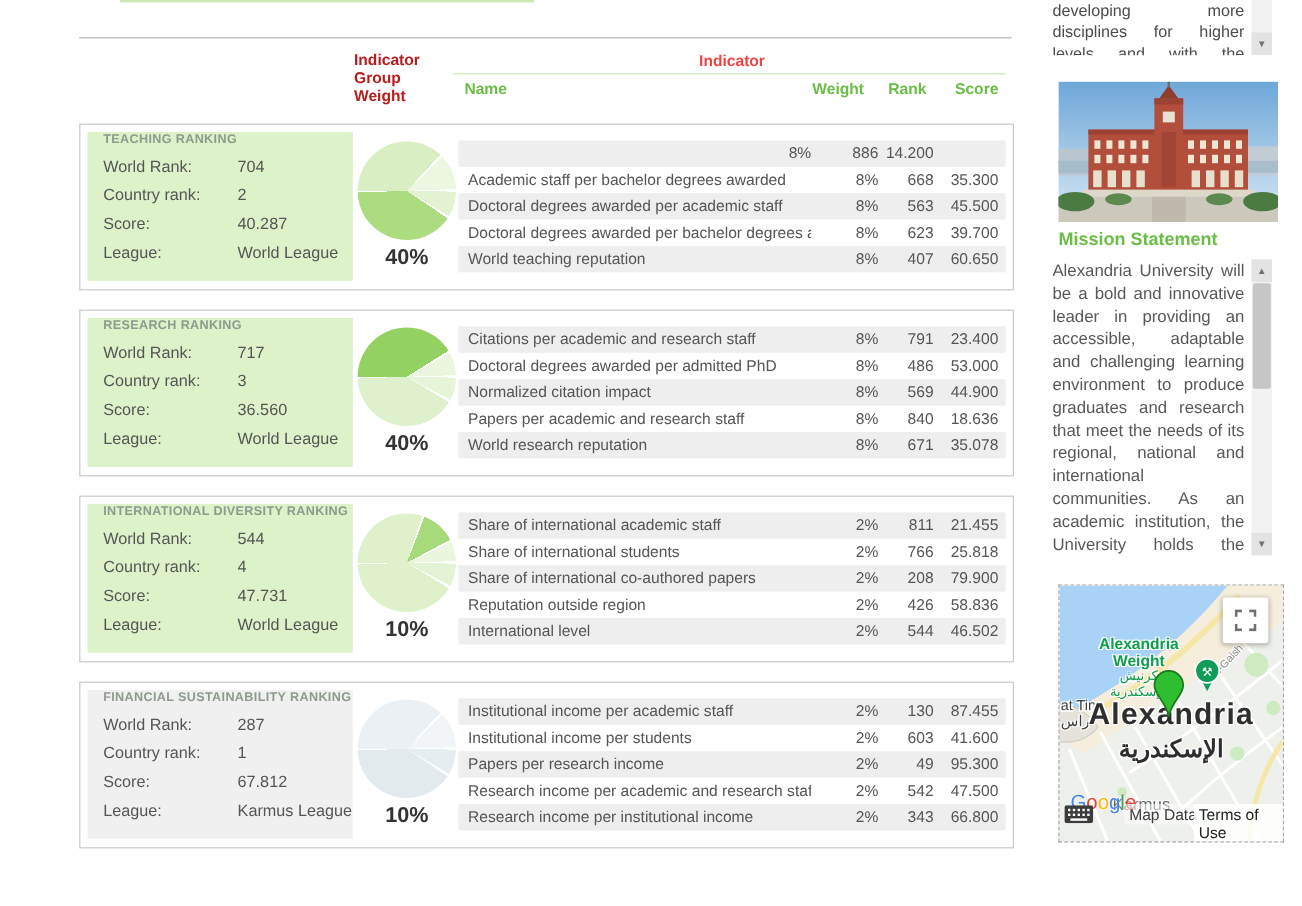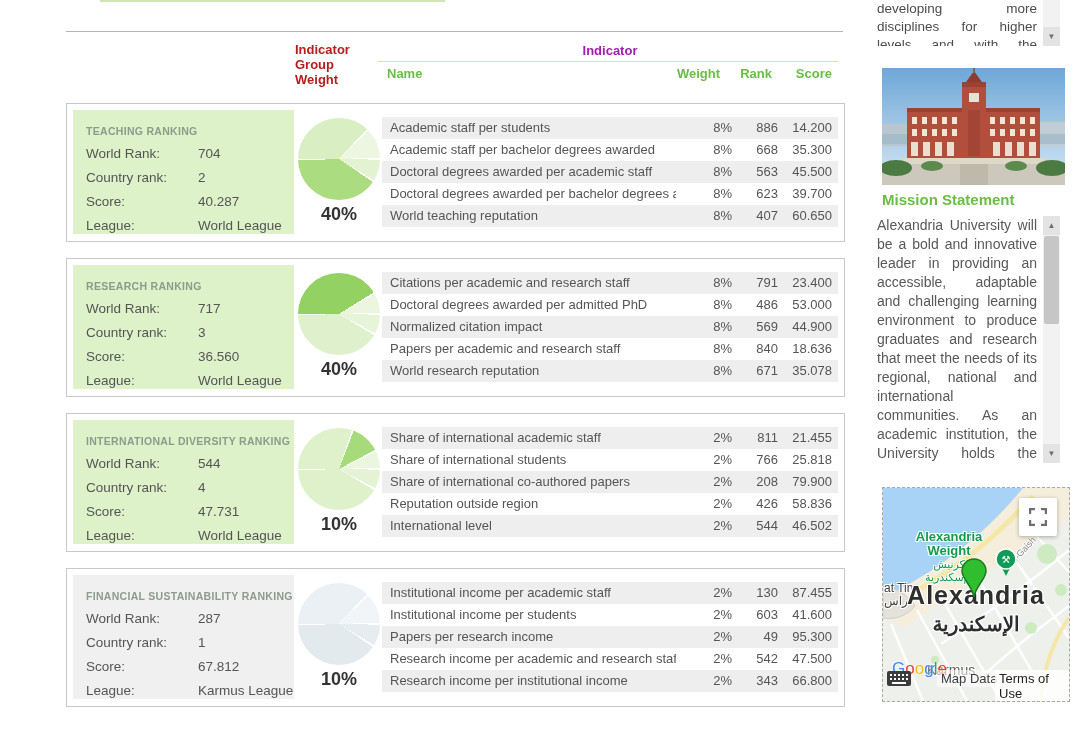--- a/index.html
+++ b/index.html
@@ -5,34 +5,34 @@
   html,body{margin:0;padding:0;background:#fff;}
   body{width:1085px;height:755px;position:relative;overflow:hidden;
        font-family:"Liberation Sans",sans-serif;color:#555;}
 
   
   .clipped-box-line{position:absolute;left:100px;top:0;width:345px;height:2px;background:#cfe7b5;}
   .hr-top{position:absolute;left:66px;top:31px;width:777px;height:1px;background:#b3b3b3;}
   .gw-header{position:absolute;left:295px;top:42px;width:82px;
              color:#b91c1c;font-weight:bold;font-size:13px;line-height:15px;}
   .ind-header{position:absolute;left:382px;top:43px;width:456px;text-align:center;
-              color:#a21caf;font-weight:bold;font-size:13px;}
+              color:#ef4444;font-weight:bold;font-size:13px;}
   .hr-green{position:absolute;left:378px;top:61px;width:460px;height:1px;background:#cde9b2;}
   .cols-header{position:absolute;left:382px;top:66px;width:456px;box-sizing:border-box;
                display:grid;grid-template-columns:1fr 50px 40px 48px;column-gap:6px;
                padding:0 6px 0 5px;color:#6abd45;font-weight:bold;font-size:13px;gap:12px;}
   .cols-header .r{text-align:right;}
 
   
   .section{position:absolute;left:66px;width:777px;height:137px;border:1px solid #c8c8c8;background:#fff;}
   .s0{top:103px}.s1{top:258px}.s2{top:413px}.s3{top:568px}
   .panel{position:absolute;left:6px;top:6px;width:221px;height:124px;background:#ddf2c8;
          box-sizing:border-box;padding-left:13px;}
   .section.fin .panel{background:#f0f0f0;}
-  .panel-title{margin-top:15px;font-size:10.5px;font-weight:bold;letter-spacing:.3px;color:#8d9b8d;}
+  .panel-title{margin-top:0;font-size:10.5px;font-weight:bold;letter-spacing:.3px;color:#8d9b8d;}
   .kv{display:flex;margin-top:9px;font-size:13.5px;color:#555;}
   .kv .k{width:112px;}
   .pie-wrap{position:absolute;left:229px;top:14px;width:86px;text-align:center;}
   .pie{width:82px;height:82px;border-radius:50%;margin:0 auto;}
   .pie-0{background:conic-gradient(from -90deg,#d9eec2 0deg 133deg,#fff 133deg 136deg,
           #edf6e0 136deg 178deg,#fff 178deg 181deg,#e3f2d1 181deg 211deg,#fff 211deg 214deg,
           #abdc80 214deg 358deg,#fff 358deg 360deg);}
   .pie-1{background:conic-gradient(from -90deg,#93d163 0deg 148deg,#fff 148deg 151deg,
           #ecf6df 151deg 178deg,#fff 178deg 181deg,#e6f4d8 181deg 208deg,#fff 208deg 211deg,
           #def1cc 211deg 358deg,#fff 358deg 360deg);}
@@ -131,21 +131,20 @@
         <span class="k">League:</span>
         <span class="v">World League</span>
       </div>
   </div>
   <div class="pie-wrap">
     <div class="pie pie-0"></div>
     <div class="pct">40%</div>
   </div>
   <div class="itable">
     <div class="irow">
-        <span class="iname">Academic staff per students</span>
         <span class="iweight">8%</span>
         <span class="irank">886</span>
         <span class="iscore">14.200</span>
       </div>
     <div class="irow">
         <span class="iname">Academic staff per bachelor degrees awarded</span>
         <span class="iweight">8%</span>
         <span class="irank">668</span>
         <span class="iscore">35.300</span>
       </div>

